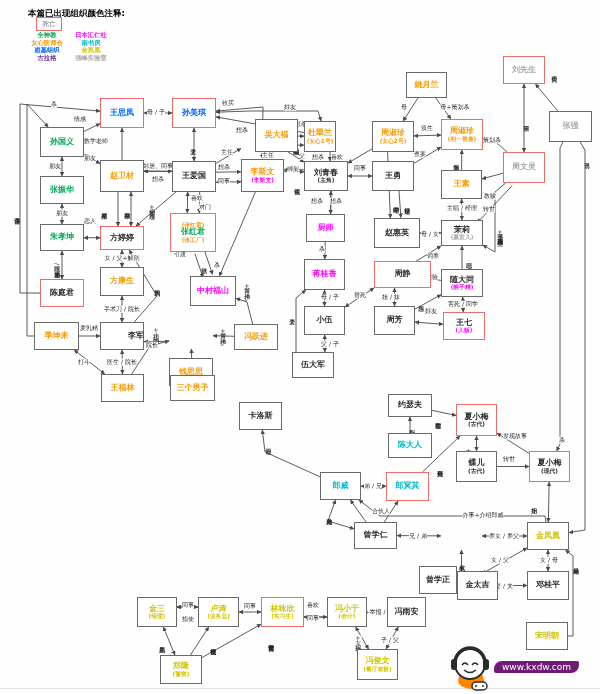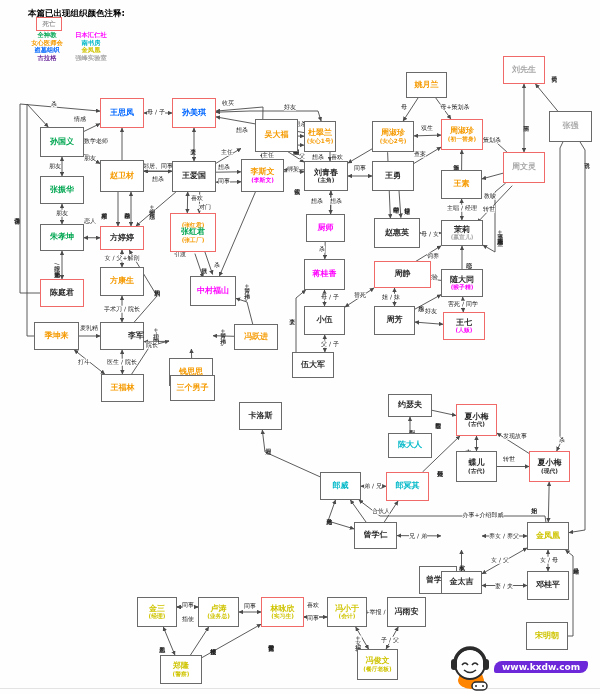--- a/index.html
+++ b/index.html
@@ -20,21 +20,21 @@
   .elabel{position:absolute;transform:translate(-50%,-50%);font-size:6px;color:#222;background:#fff;z-index:2;white-space:pre;line-height:1.1;}
   .elabel.v{writing-mode:vertical-rl;letter-spacing:0;}
   .node{position:absolute;background:#fff;border:1px solid #6a6a6a;display:flex;flex-direction:column;align-items:center;justify-content:center;z-index:3;box-sizing:border-box;text-align:center;line-height:1.08;}
   .node.dead{border:1.3px solid #f06a6a;}
   .nlabel{font-size:8px;font-weight:bold;white-space:nowrap;}
   .nsub,.ntop{font-size:5.8px;font-weight:bold;white-space:nowrap;}
   
   .watermark{position:absolute;left:448px;top:644px;width:152px;height:48px;display:flex;align-items:center;gap:2px;z-index:5;}
   .wm-text{display:flex;flex-direction:column;align-items:center;}
   .wm-brand{font-size:20px;font-weight:bold;color:#ff8400;letter-spacing:1px;text-shadow:1px 1px 0 #ffd9b0;white-space:nowrap;}
-  .wm-url{background:#6d28d9;color:#fff;font-size:9px;font-weight:bold;padding:1px 8px;border-radius:8px 2px 8px 2px;margin-top:-2px;white-space:nowrap;}
+  .wm-url{background:#701a75;color:#fff;font-size:9px;font-weight:normal;padding:1px 8px;border-radius:8px 2px 8px 2px;margin-top:-2px;white-space:nowrap;}
   .bottom-line{position:absolute;left:0;top:688px;width:600px;height:1px;background:#e3e3e3;z-index:0;}
 </style>
 </head>
 <body>
 
 <div id="stage">
   <div class="legend-title">本篇已出现组织颜色注释:</div>
   <div class="death-box">
     <span>死亡</span>
   </div>
@@ -443,21 +443,21 @@
       </div>
       <div class="node" style="left: 354px; top: 522px; width: 43px; height: 27px;">
         <span class="nlabel" style="color: rgb(43, 43, 43);">曾学仁</span>
       </div>
       <div class="node" style="left: 419px; top: 522px; width: 38px; height: 28px; margin-top: 44px;">
         <span class="nlabel" style="color: rgb(43, 43, 43);">曾学正</span>
       </div>
       <div class="node" style="left: 527px; top: 522px; width: 42px; height: 28px;">
         <span class="nlabel" style="color: rgb(207, 196, 0);">金凤凰</span>
       </div>
-      <div class="node" style="left: 441px; top: 571px; width: 41px; height: 23px; align-items: center;">
+      <div class="node" style="left: 457px; top: 571px; width: 41px; height: 29px; align-items: center;">
         <span class="nlabel" style="color: rgb(43, 43, 43);">金太吉</span>
       </div>
       <div class="node" style="left: 527px; top: 571px; width: 42px; height: 29px;">
         <span class="nlabel" style="color: rgb(43, 43, 43);">邓桂平</span>
       </div>
       <div class="node" style="left: 137px; top: 597px; width: 40px; height: 30px;">
         <span class="nlabel" style="color: rgb(207, 196, 0);">金三</span>
         <span class="nsub" style="color: rgb(207, 196, 0);">(经理)</span>
       </div>
       <div class="node" style="left: 198px; top: 597px; width: 41px; height: 30px;">

